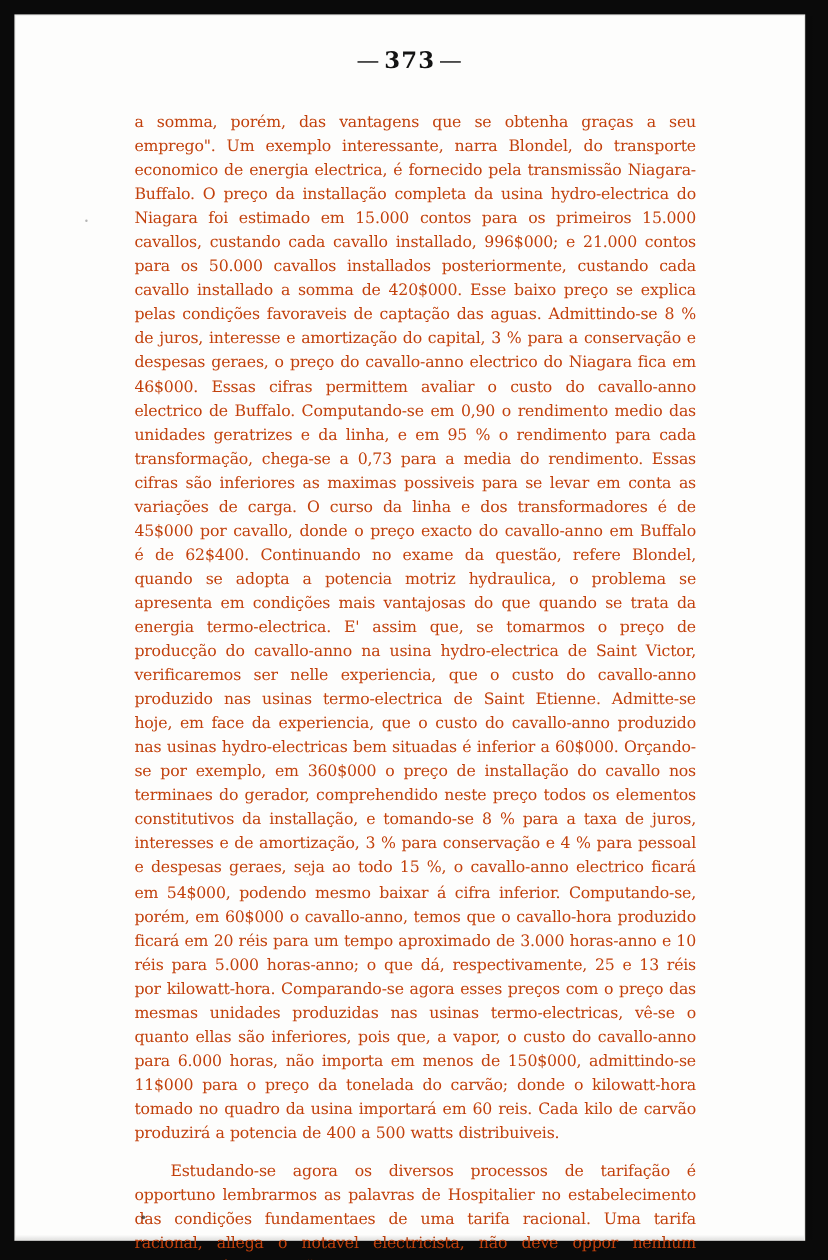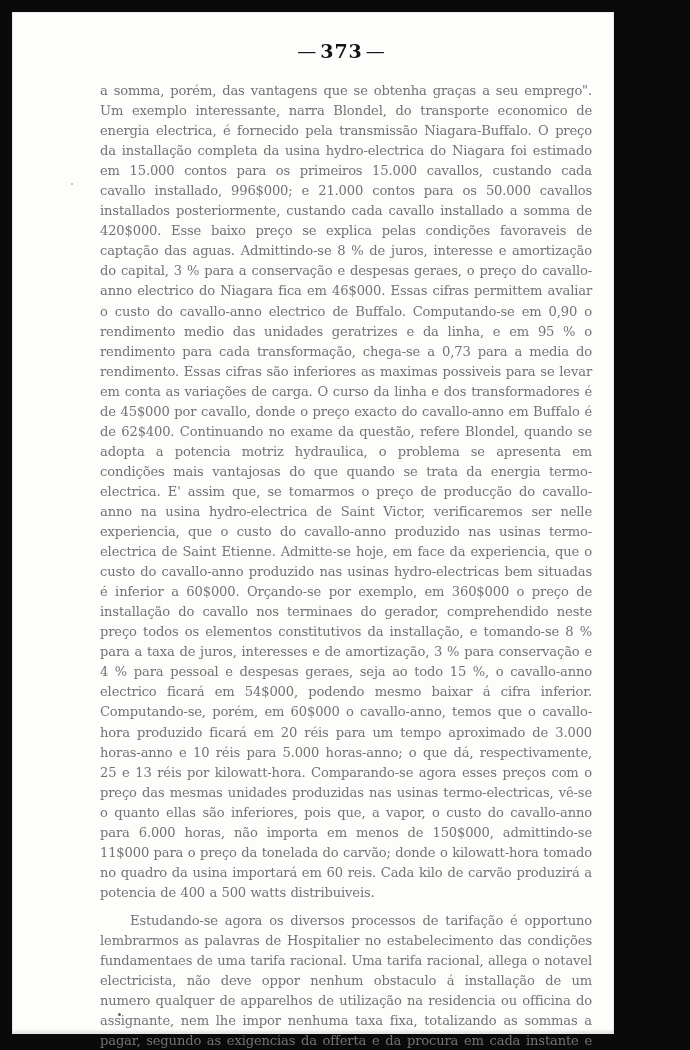--- a/index.html
+++ b/index.html
@@ -17,25 +17,24 @@
     position: absolute;
     left: 0; top: 0;
     width: 690px;
     height: 1050px;
     background: #0a0a0a;
   }
   .page-sheet {
     position: absolute;
     left: 13px;
     top: 13px;
-    width: 564px;
+    width: 657px;
     height: 1020px;
     background: #fdfdfc;
     box-shadow: 0 0 0 1px #e8e8e6;
-    padding-left: 36px;
   }
   .page-number {
     position: absolute;
     left: 0;
     top: 27px;
     width: 657px;
     text-align: center;
     font-family: "DejaVu Serif", serif;
     font-size: 19px;
     font-weight: 700;
@@ -47,27 +46,27 @@
     padding: 0 3px;
     font-weight: 400;
   }
   .text-column {
     position: absolute;
     left: 87px;
     top: 68px;
     width: 492px;
   }
   .body-paragraph {
-    margin: 0;
+    margin: 12px;
     font-family: "DejaVu Serif", serif;
     font-size: 13.1px;
     line-height: 20.05px;
     text-align: justify;
     text-justify: inter-word;
-    color: #737373;
+    color: #c2410c;
     word-spacing: 0.4px;
     letter-spacing: -0.15px;
     -webkit-font-smoothing: none;
   }
   .body-paragraph + .body-paragraph {
     margin-top: 8px;
   }
   .indent-first {
     text-indent: 30px;
   }

